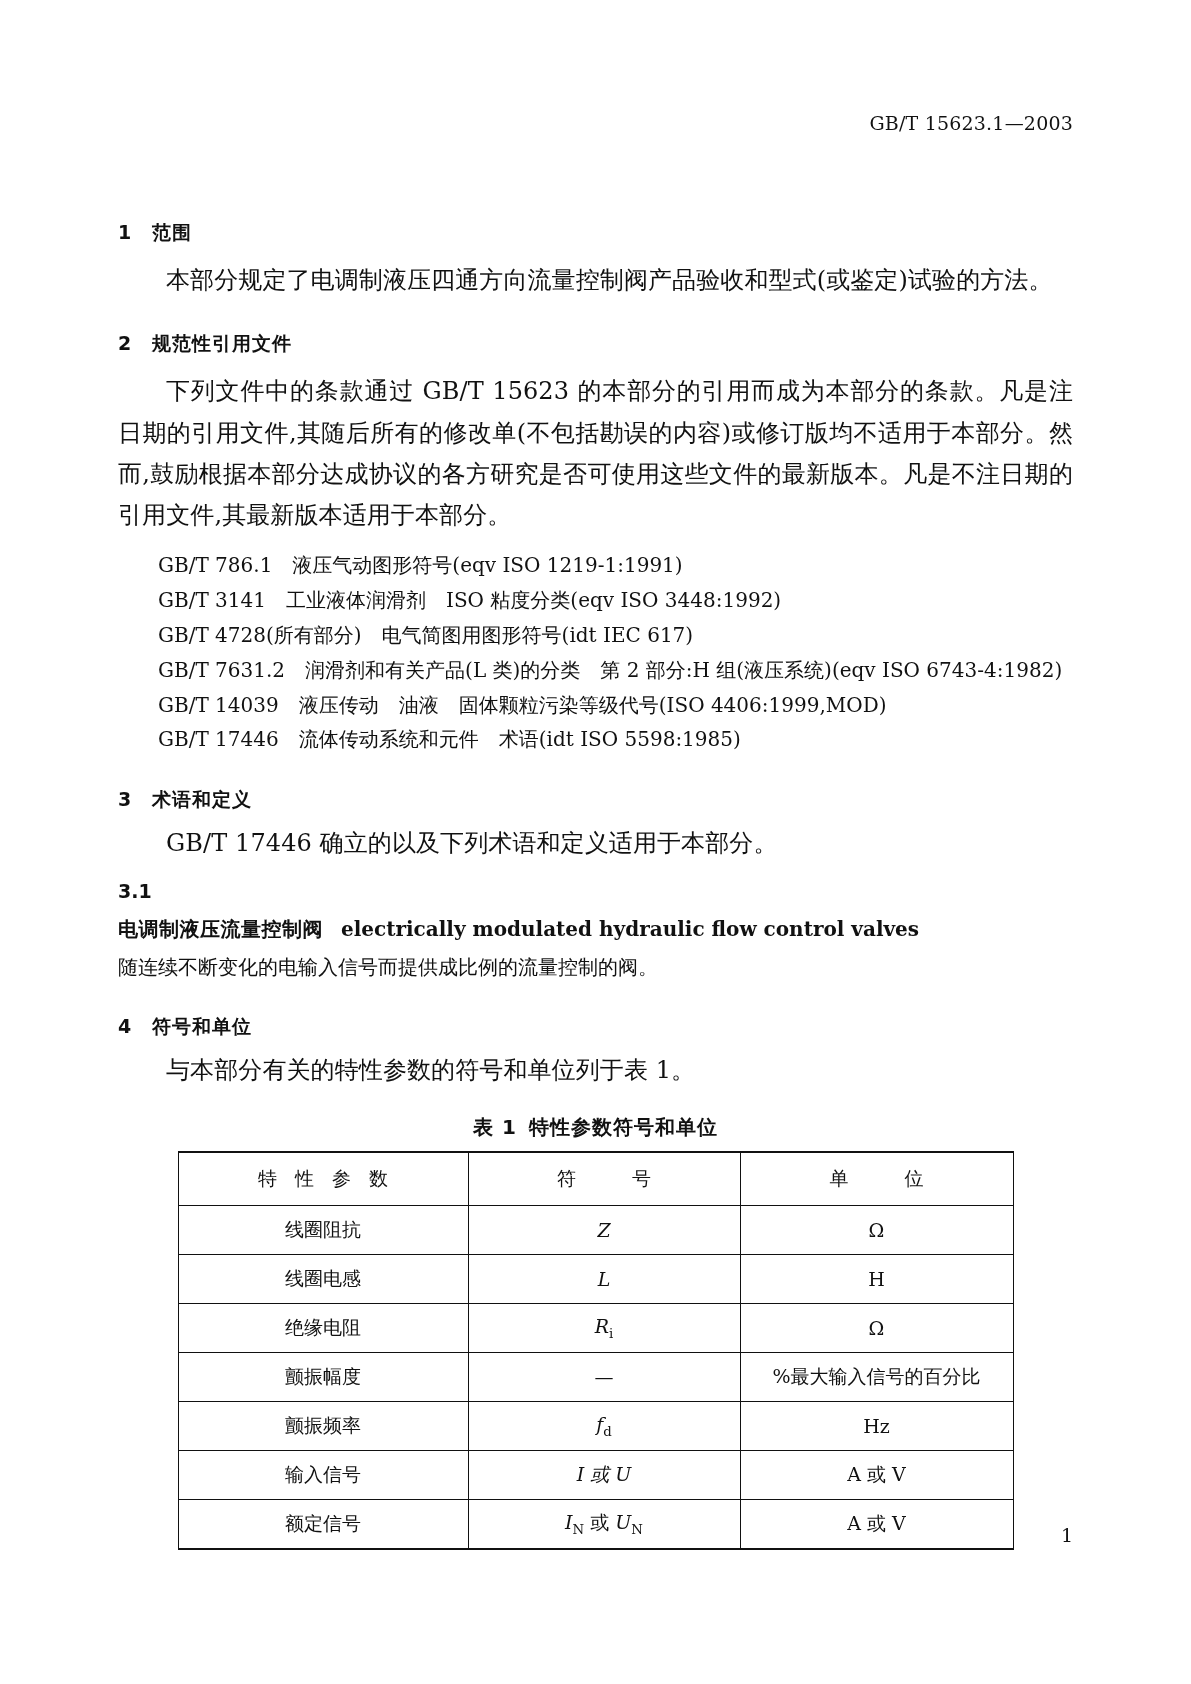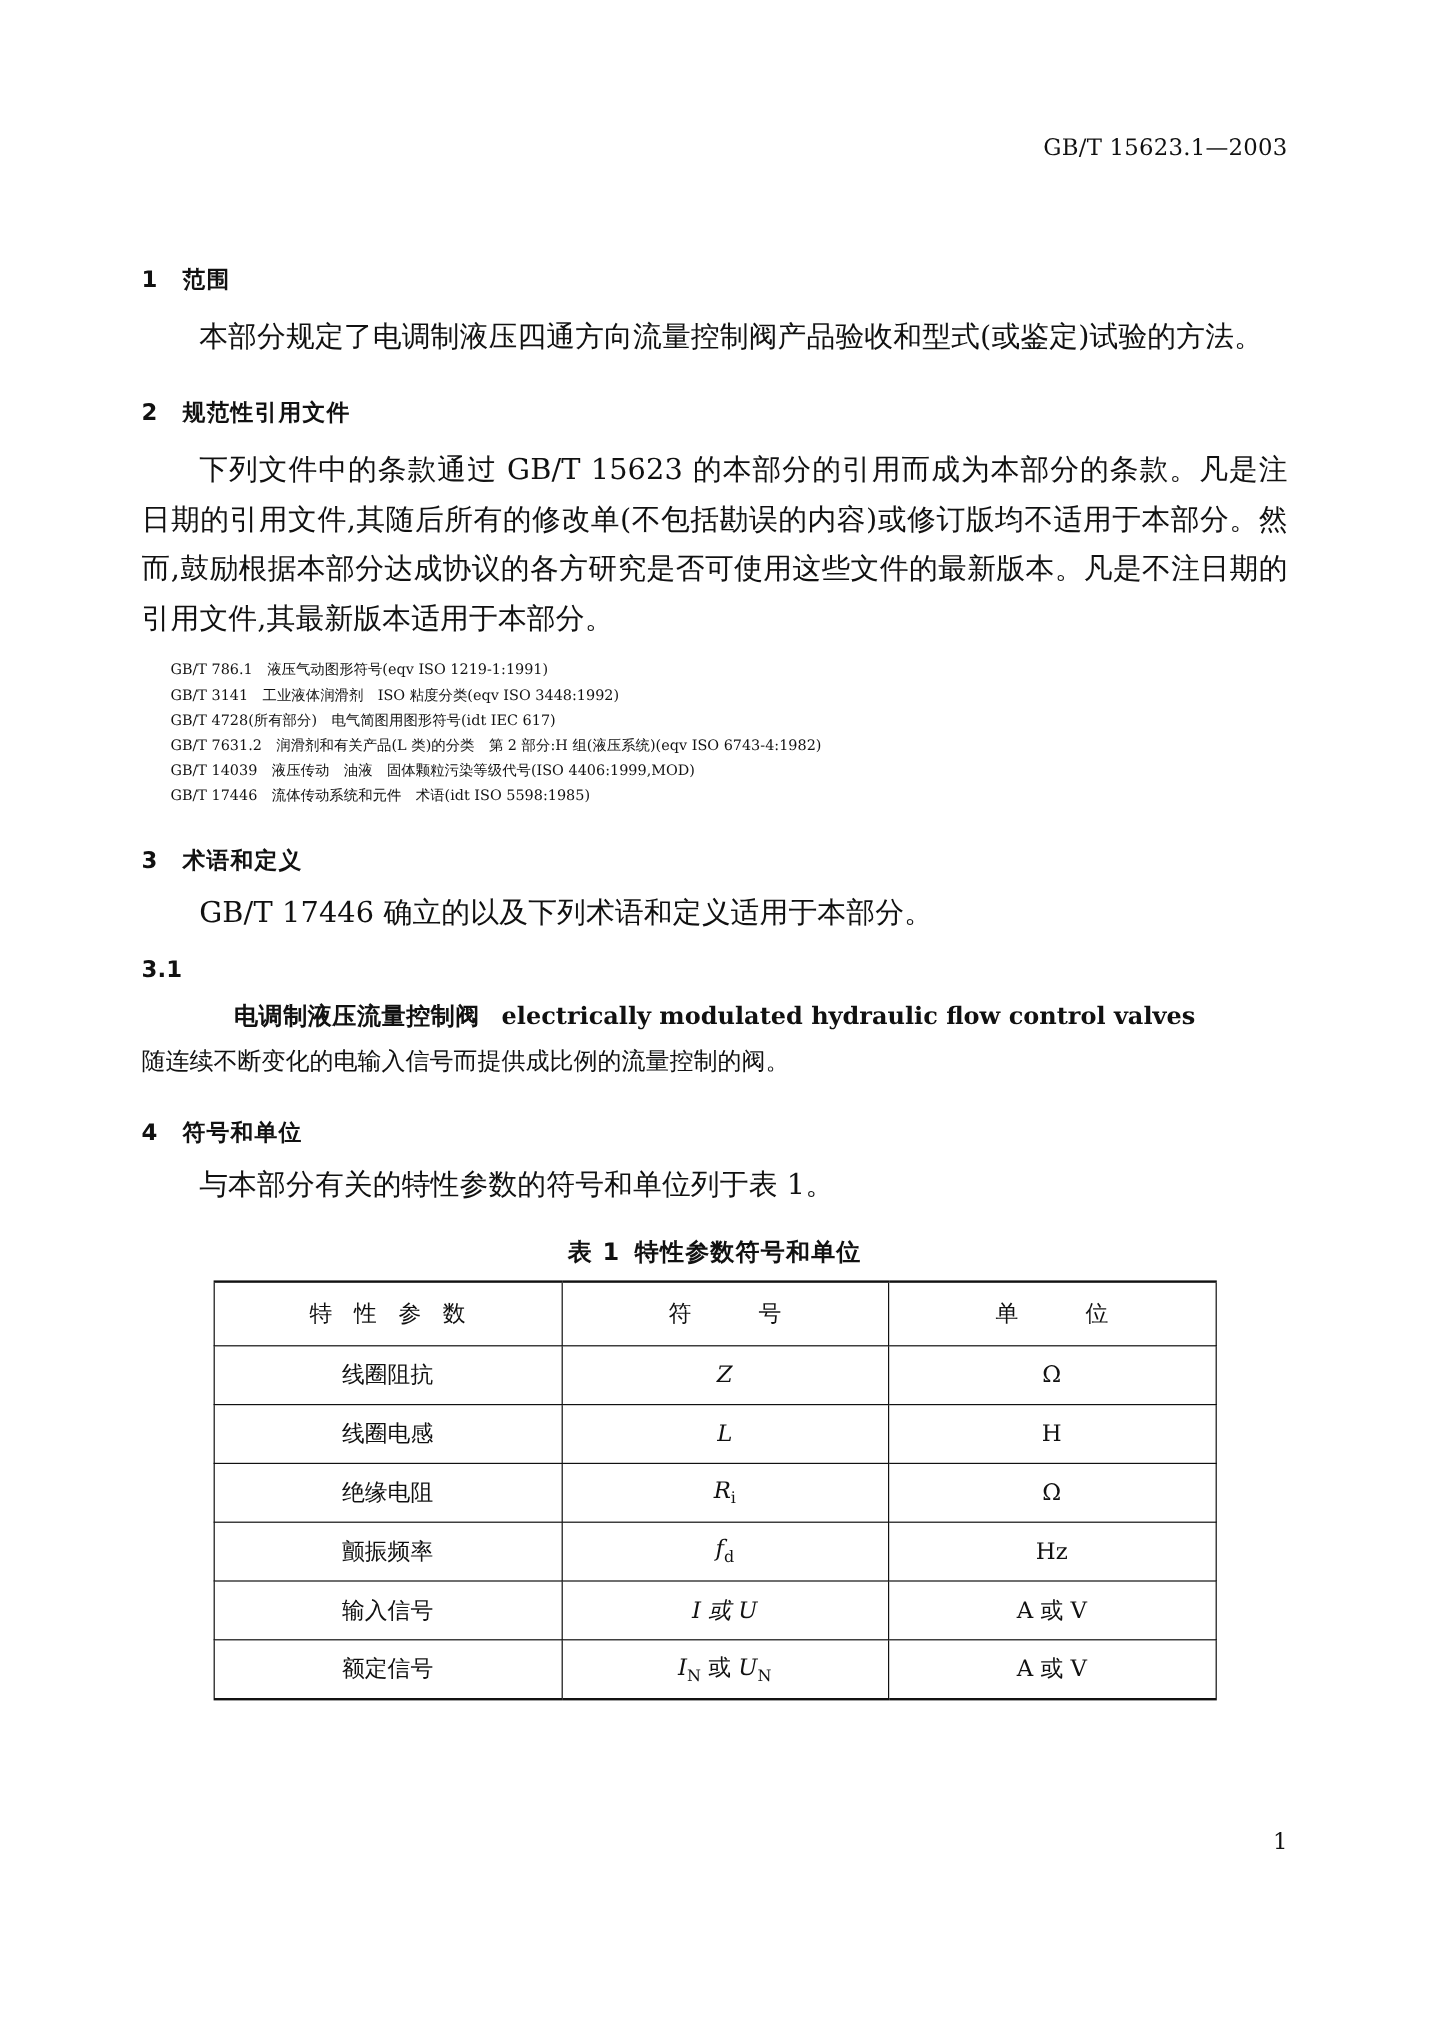--- a/index.html
+++ b/index.html
@@ -90,33 +90,32 @@
     margin-top: 10px;
   }
 
   
   .ref-list {
     margin: 12px 0 0 0;
     padding: 0;
     list-style: none;
   }
   .ref-list li {
-    font-size: 12px;
+    font-size: 20px;
     line-height: 1.74;
     text-indent: 2em;
     margin: 0;
   }
 
   
   .term-line {
     font-size: 20px;
     line-height: 1.7;
     margin: 10px 0 0 0;
     font-weight: bold;
-    text-align: center;
   }
   .term-line .cn {
     font-family: "DejaVu Sans", "Liberation Sans", sans-serif;
     font-weight: bold;
     letter-spacing: 0.5px;
   }
   .term-line .en {
     font-family: "DejaVu Serif", "Liberation Serif", serif;
     font-weight: bold;
     margin-left: 18px;
@@ -268,20 +267,25 @@
             <td>线圈电感</td>
             <td class="sym">L</td>
             <td class="unit">H</td>
           </tr>
           <tr>
             <td>绝缘电阻</td>
             <td class="sym">R<span class="sub">i</span></td>
             <td class="unit">Ω</td>
           </tr>
           <tr>
+            <td>颤振幅度</td>
+            <td class="sym upright">—</td>
+            <td class="unit">%最大输入信号的百分比</td>
+          </tr>
+          <tr>
             <td>颤振频率</td>
             <td class="sym">f<span class="sub">d</span></td>
             <td class="unit">Hz</td>
           </tr>
           <tr>
             <td>输入信号</td>
             <td class="sym">I 或 U</td>
             <td class="unit">A 或 V</td>
           </tr>
           <tr>

